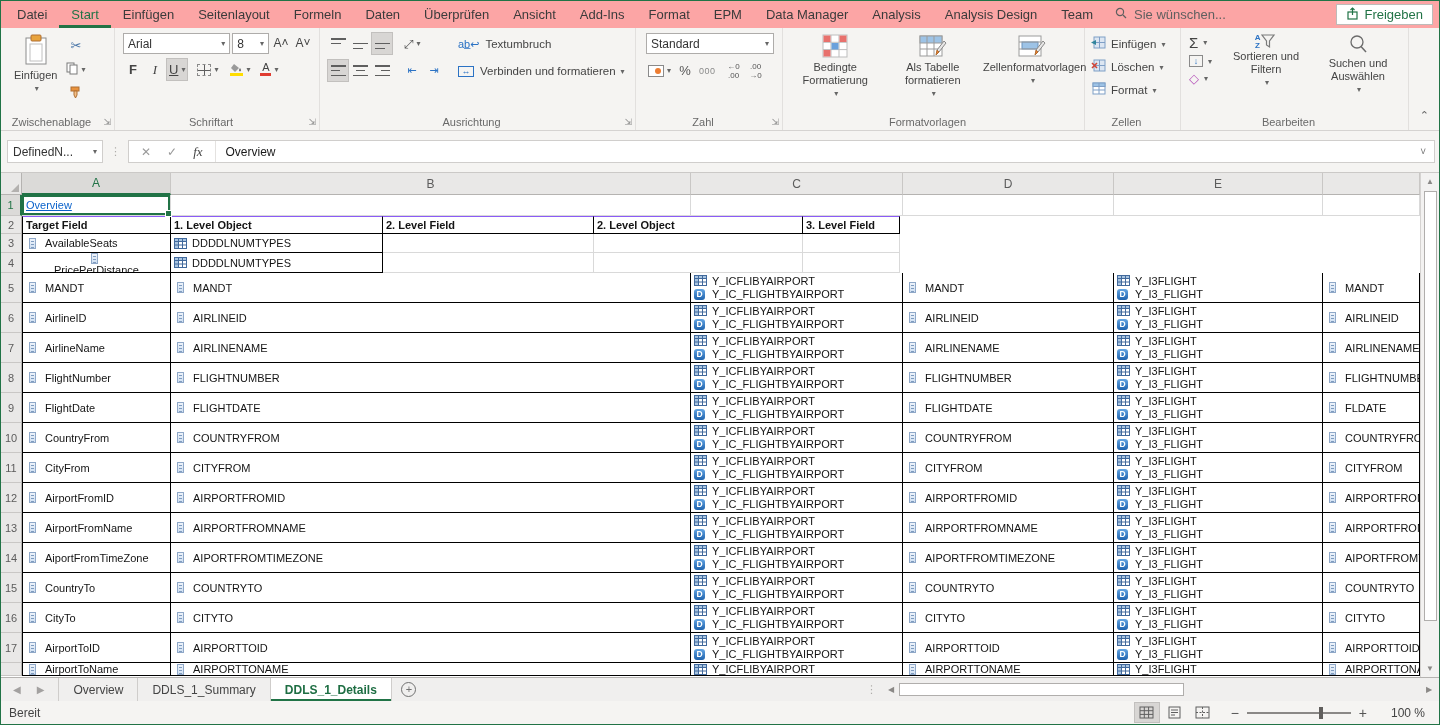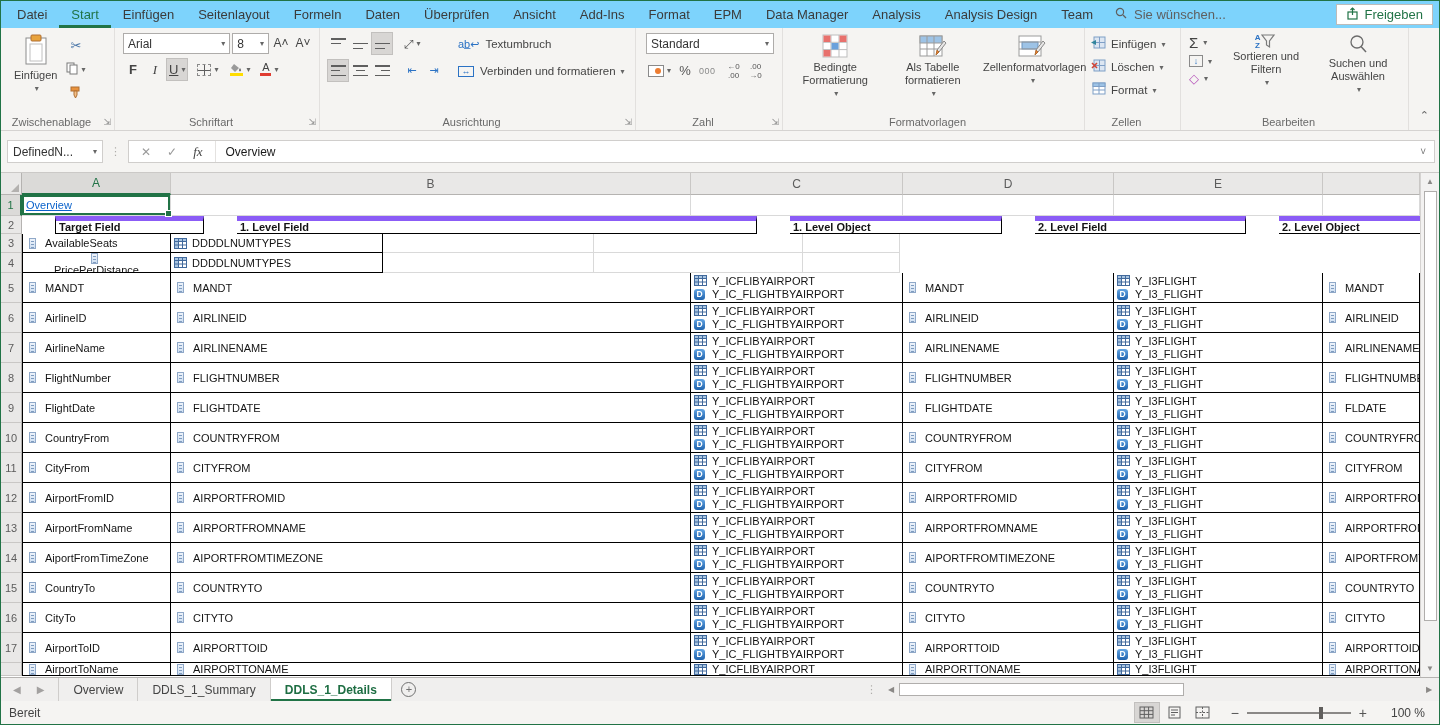--- a/index.html
+++ b/index.html
@@ -1,20 +1,20 @@
 <!DOCTYPE html>
 <html><head>
 <meta charset="utf-8">
 <style>
   * { margin:0; padding:0; box-sizing:border-box; }
   html,body { width:1440px; height:725px; overflow:hidden; font-family:"Liberation Sans",sans-serif; }
   .window { width:1440px; height:725px; border:1px solid #217346; background:#fff; display:flex; flex-direction:column; }
 
   
-  .menubar { height:27px; flex:none; background:#7dd3fc; display:flex; align-items:stretch; padding-left:4px; position:relative; }
+  .menubar { height:27px; flex:none; background:#fca5a5; display:flex; align-items:stretch; padding-left:4px; position:relative; }
   .mtab { padding:0 12px; font-size:13px; color:#3b3b3b; display:flex; align-items:center; cursor:default; white-space:nowrap; }
   .mtab.active { color:#217346; box-shadow:inset 0 -3px 0 #217346; }
   .msearch { display:flex; align-items:center; gap:7px; padding:0 10px; font-size:13px; color:#5f5f5f; }
   .share-btn { position:absolute; right:6px; top:3px; height:21px; border:1px solid #bdbbb9; background:#fff; color:#217346; font-size:13px; display:flex; align-items:center; gap:5px; padding:0 9px; }
 
   
   .ribbon { height:103px; flex:none; background:#f5f4f2; border-bottom:1px solid #d5d3d1; display:flex; position:relative; }
   .rgroup { position:relative; border-right:1px solid #e2e0de; padding:5px 2px 18px 4px; display:flex; align-items:flex-start; flex:none; }
   .rgroup-label { position:absolute; bottom:2px; left:0; right:12px; text-align:center; font-size:11px; color:#696969; white-space:nowrap; }
   .launcher { position:absolute; right:3px; bottom:3px; font-size:9px; color:#8a8a8a; line-height:9px; }
@@ -67,21 +67,21 @@
   .corner { width:21px; height:22px; flex:none; background:#e9e8e7; border-right:1px solid #b5b3b1; border-bottom:1px solid #b5b3b1; position:relative; }
   .corner::after { content:""; position:absolute; right:2px; bottom:2px; border-left:8px solid transparent; border-bottom:8px solid #b3b1af; }
   .colh { height:22px; flex:none; background:#e9e8e7; border-right:1px solid #c9c7c5; border-bottom:1px solid #b5b3b1; font-size:12px; color:#5c5c5c; display:flex; align-items:center; justify-content:center; }
   .colh.act { background:#dbdad8; border-bottom:2px solid #217346; color:#217346; }
   .grow { display:flex; }
   .rowh { width:21px; flex:none; background:#e9e8e7; border-right:1px solid #b5b3b1; border-bottom:1px solid #c9c7c5; font-size:11px; color:#5c5c5c; display:flex; align-items:center; justify-content:center; }
   .rowh.act { background:#dbdad8; border-right:2px solid #217346; color:#217346; }
   .cell { flex:none; border-right:1px solid #d9d9d9; border-bottom:1px solid #d9d9d9; font-size:11px; color:#141414; overflow:hidden; white-space:nowrap; display:flex; align-items:center; padding:0 2px; }
   .cell.bk { border-right-color:#000; border-bottom-color:#000; }
   .cell.bl { border-left:1px solid #000; }
-  .cell.bt { border-top:5px solid #8b5cf6;margin-left:33px; }
+  .cell.bt { border-top:1px solid #8b5cf6; }
   .cell.hd { font-weight:bold; padding-left:3px; }
   .cell.two { flex-direction:column; align-items:stretch; justify-content:center; padding:1px 2px; }
   .cline { display:flex; align-items:center; height:14px; }
   .lnk { color:#0b63cb; text-decoration:underline; padding-left:2px; }
   .cell.sel { box-shadow:inset 0 0 0 2px #217346; position:relative; overflow:visible; }
   .cell.sel::after { content:""; position:absolute; right:-2px; bottom:-2px; width:5px; height:5px; background:#217346; border:1px solid #fff; z-index:3; }
   .ic-f { width:7px; height:11px; flex:none; border:1px solid #8fa8c8; background:linear-gradient(#eef3fa,#cfdff1); position:relative; margin:0 9px 0 4px; }
   .ic-f::before { content:""; position:absolute; left:1px; right:1px; top:2px; height:7px; background:repeating-linear-gradient(#7f9cc0 0 1px,transparent 1px 3px); }
   .ic-t { width:13px; height:11px; flex:none; margin:0 5px 0 1px; display:flex; }
   .ic-d { width:11px; height:11px; flex:none; border-radius:3px; background:linear-gradient(#63a5e3,#1e62ad); color:#fff; font-size:8.5px; font-weight:bold; display:flex; align-items:center; justify-content:center; margin:0 7px 0 1px; }
@@ -532,21 +532,20 @@
             </div>
             <div class="cell" style="width: 520px;"></div>
             <div class="cell" style="width: 212px;"></div>
             <div class="cell" style="width: 211px;"></div>
             <div class="cell" style="width: 209px;"></div>
             <div class="cell" style="width: 97px;"></div>
           </div>
           <div class="grow" style="height: 18px;">
             <div class="rowh">2</div>
             <div class="cell bk bt bl hd" style="width: 149px;">Target Field</div>
-            <div class="cell bk bt hd" style="width: 520px;">1. Level Field</div>
             <div class="cell bk bt hd" style="width: 212px;">1. Level Object</div>
             <div class="cell bk bt hd" style="width: 211px;">2. Level Field</div>
             <div class="cell bk bt hd" style="width: 209px;">2. Level Object</div>
             <div class="cell bk bt hd" style="width: 97px;">3. Level Field</div>
           </div>
           <div class="grow" style="height: 19px;">
             <div class="rowh">3</div>
             <div class="cell bk bl" style="width: 149px;">
               <span class="ic-f"></span>
               <span>AvailableSeats</span>

